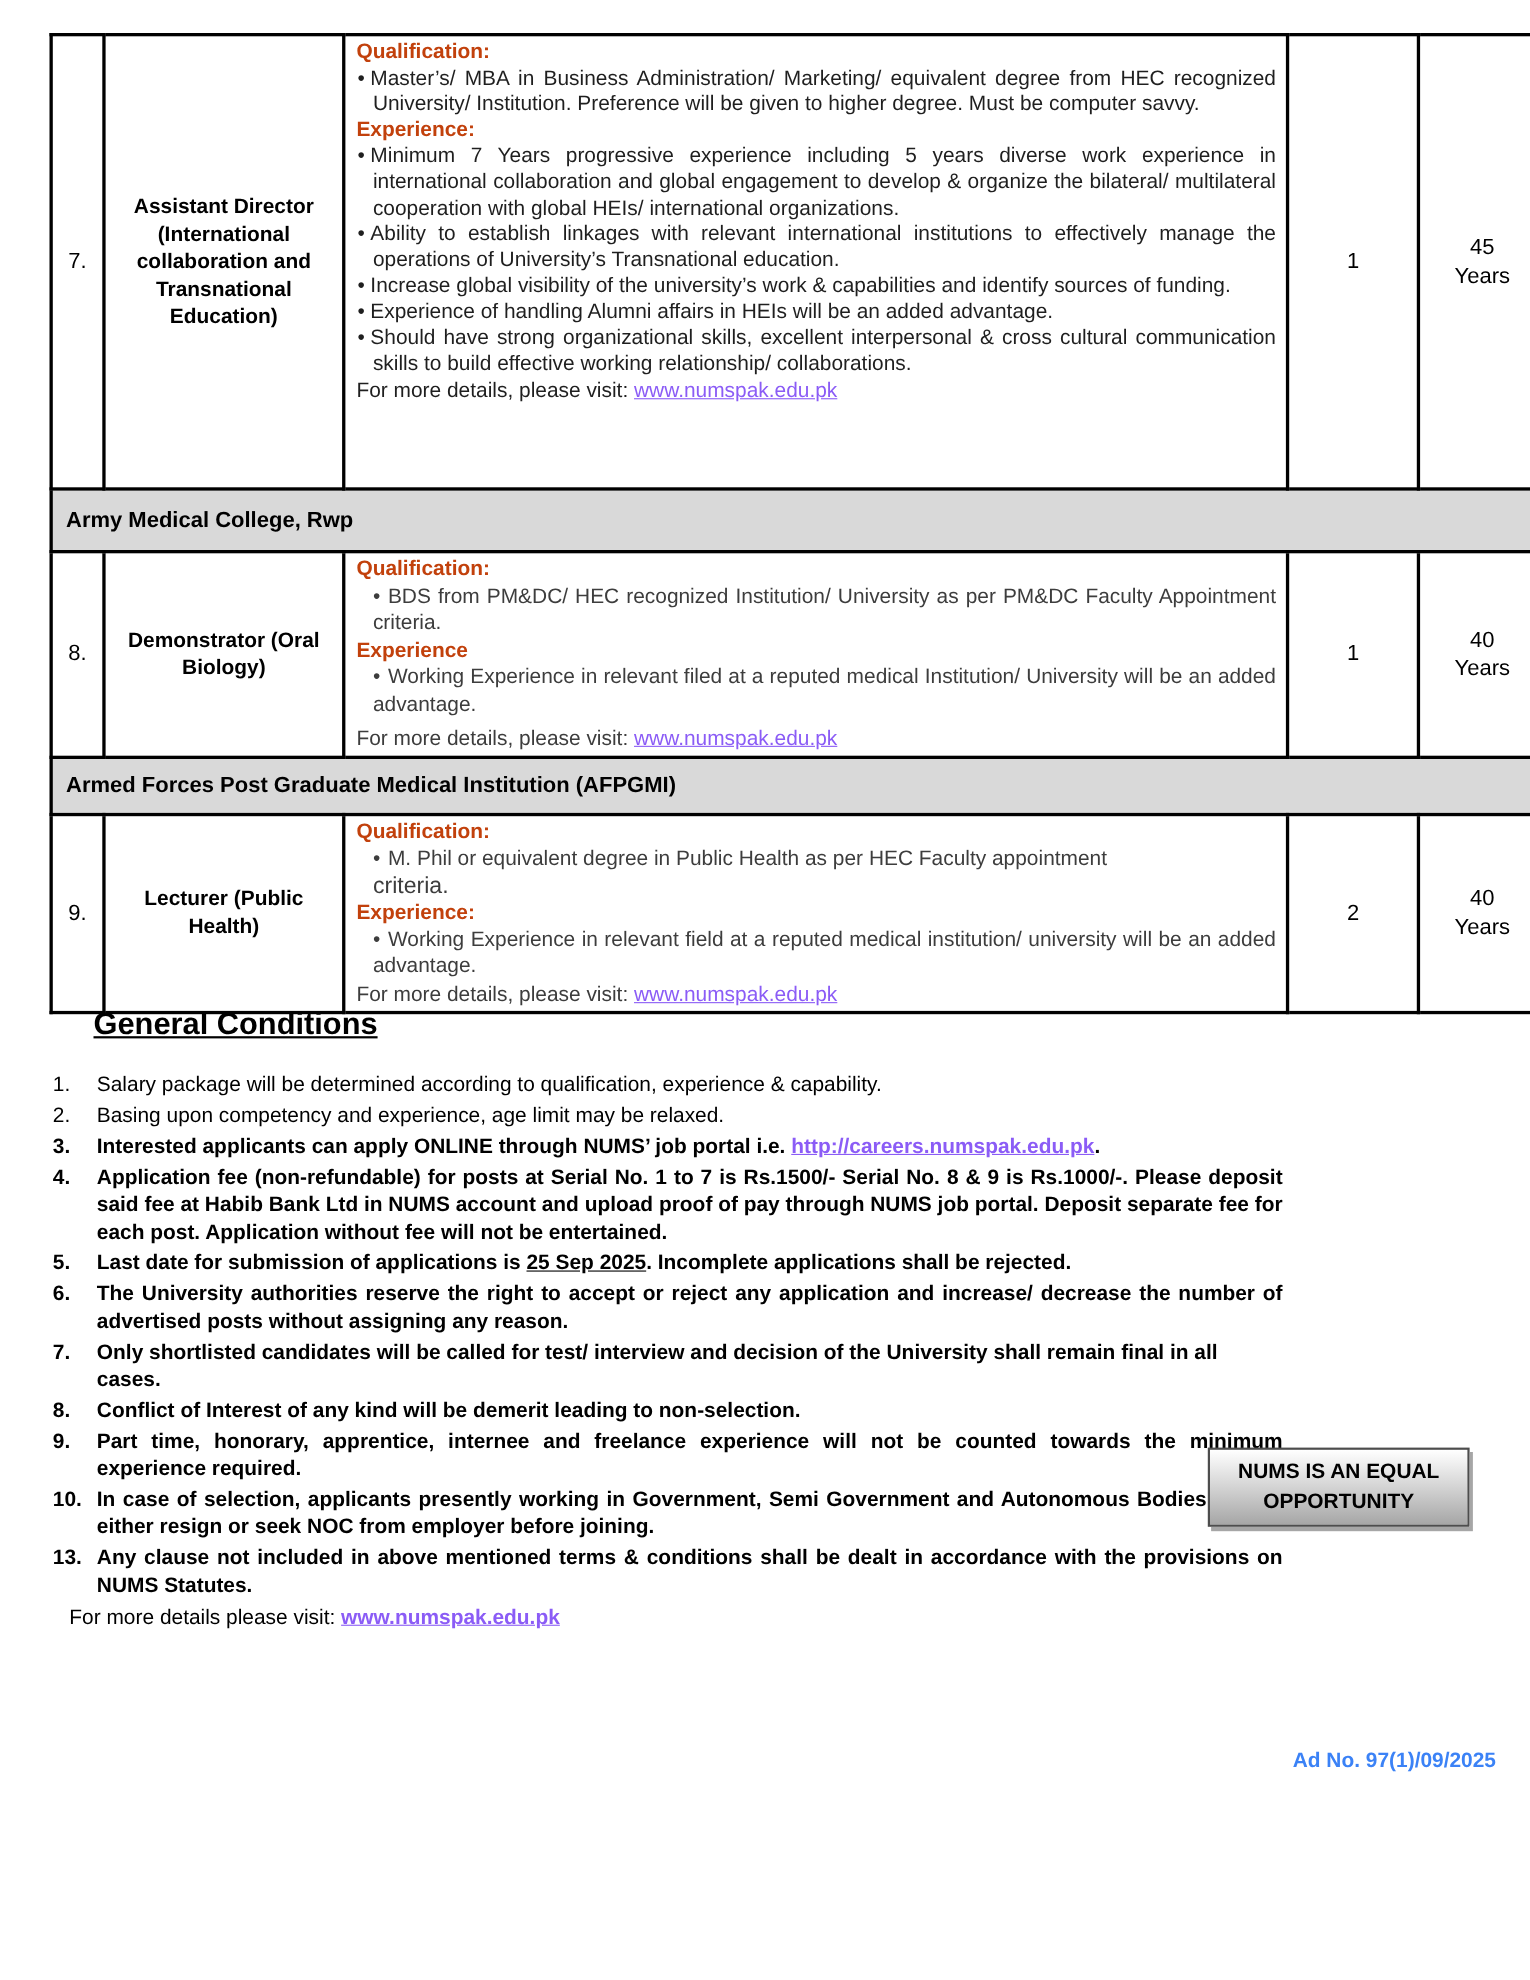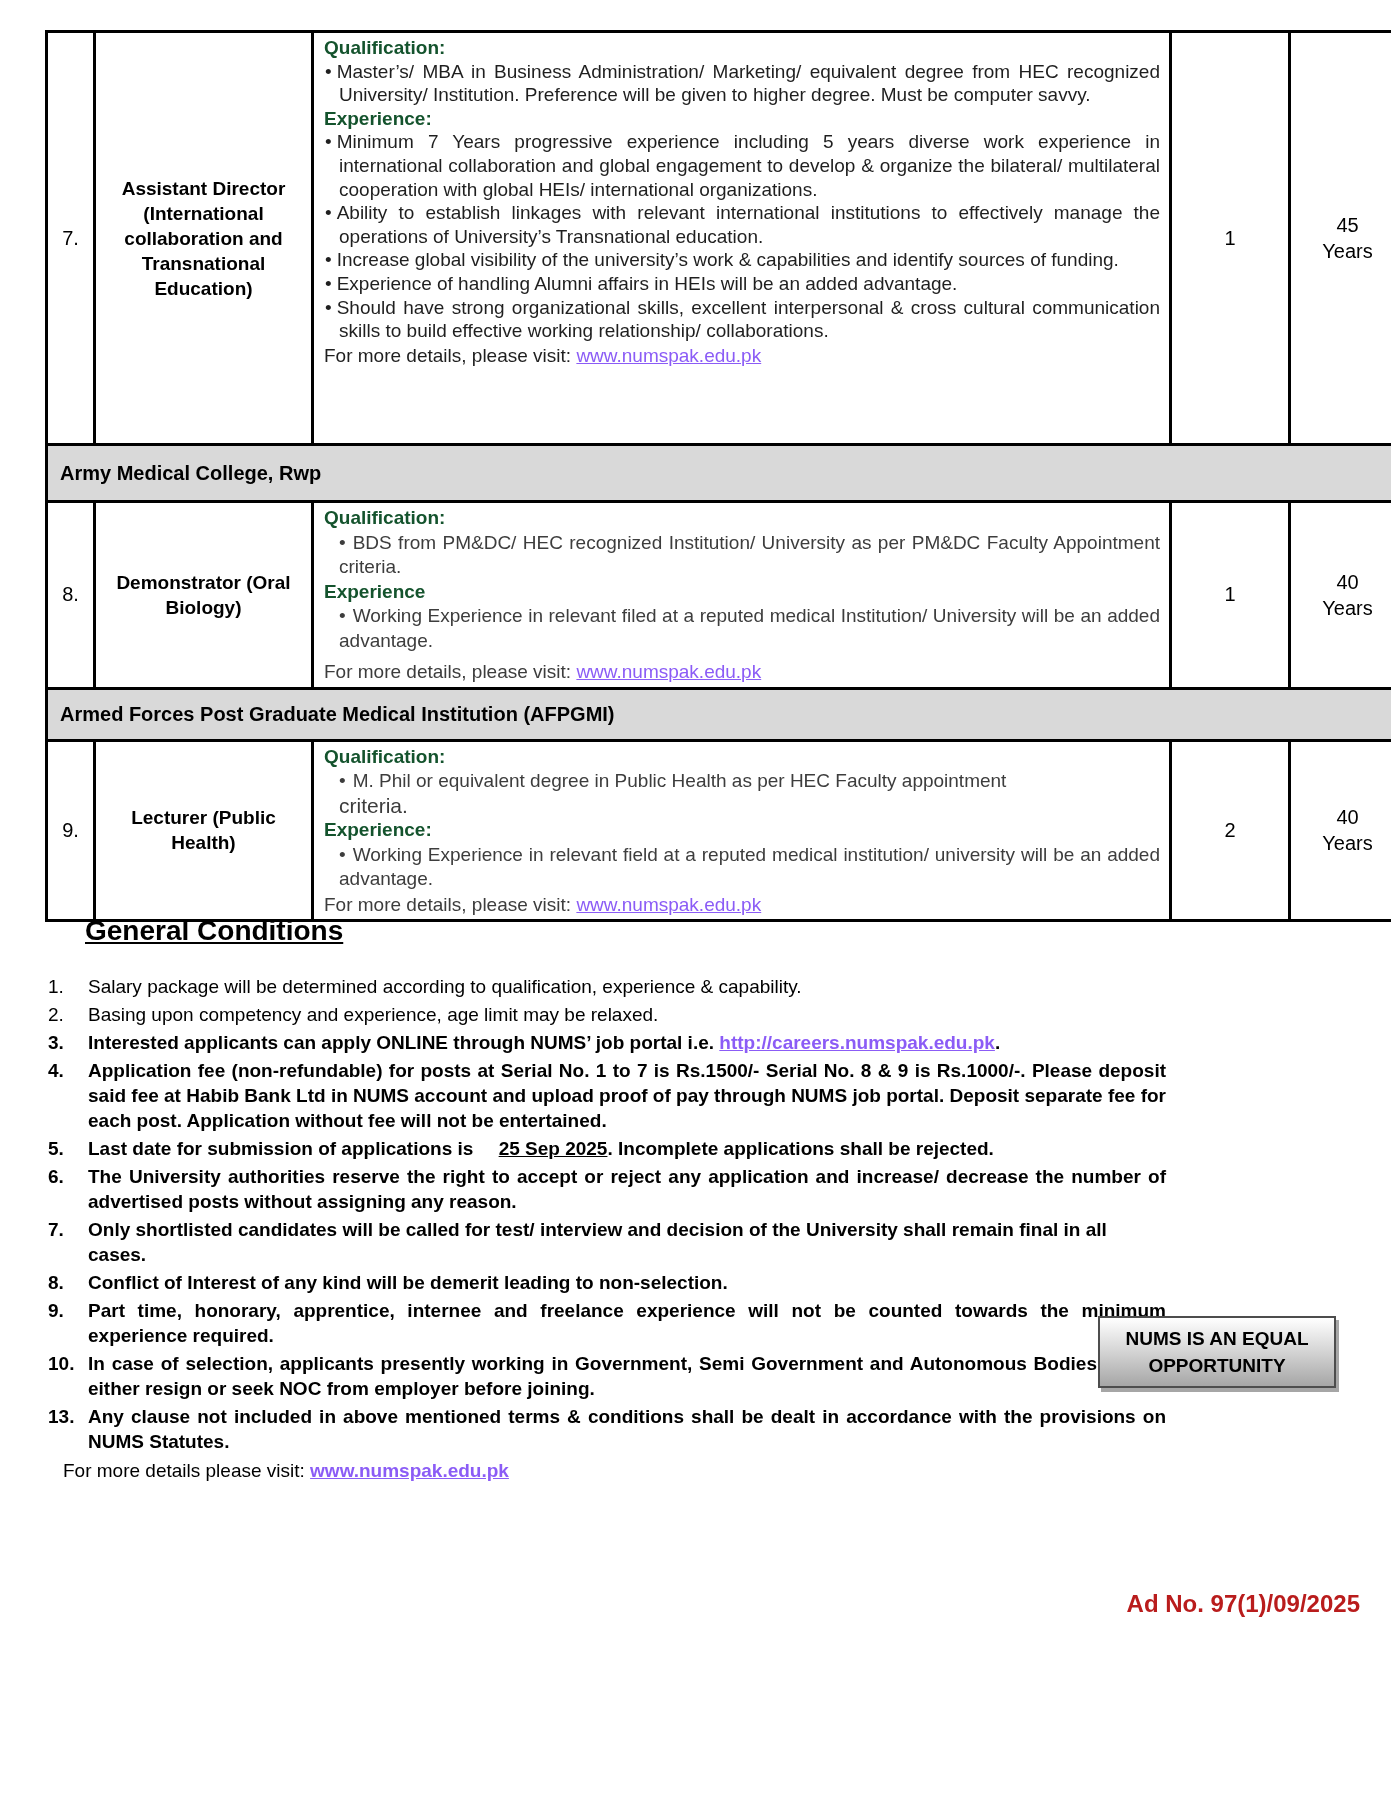--- a/index.html
+++ b/index.html
@@ -14,21 +14,21 @@
     border-collapse:collapse; table-layout:fixed;
   }
   table.jobs td { border:3px solid #000; }
   .sr-cell  { width:43px;  text-align:center; vertical-align:middle; font-size:20px; }
   .pos-cell { width:189px; text-align:center; vertical-align:middle; font-weight:bold; font-size:19px; line-height:25px; padding:0 13px; }
   .det-cell { width:836px; vertical-align:top; padding:3px 9px 2px 10px; font-size:19px; }
   .num-cell { width:114px; text-align:center; vertical-align:middle; font-size:20px; }
   .age-cell { width:111px; text-align:center; vertical-align:middle; font-size:20px; line-height:26px; }
   .c7 { line-height:23.6px; color:#1f1f1f; }
   .c89 { line-height:24.5px; color:#3d3d3d; }
-  .lbl { font-weight:bold; color:#14532d; }
+  .lbl { font-weight:bold; color:#c2410c; }
   .bullet.b7  { padding-left:15px; text-indent:-14px; text-align:justify; }
   .bullet.b7 .dot { margin-right:5px; }
   .bullet.b89 { padding-left:15px; text-align:justify; }
   .bullet.b89 .dot { margin-right:7px; }
   .criteria-line { font-size:21px; padding-left:15px; }
   .visit { margin-top:1px; }
   .visit.gap { margin-top:7px; }
   .link { color:#8b5cf6; text-decoration:underline; cursor:pointer; }
   .band-row td {
     background:#d9d9d9; font-weight:bold; font-size:20px;
@@ -39,21 +39,21 @@
   .general { position:absolute; left:48px; top:915px; width:1118px; }
   .gc-title {
     font-size:28px; font-weight:bold; text-decoration:underline;
     margin:0 0 27px 37px;
   }
   .gc-item { display:flex; margin-bottom:3px; font-size:19px; line-height:25px; }
   .gc-num  { width:40px; flex-shrink:0; }
   .gc-text { flex:1; }
   .bold { font-weight:bold; }
   .just { text-align:justify; }
-  .u { text-decoration:underline;margin-left:20px; }
+  .u { text-decoration:underline; }
   .gc-note { margin:6px 0 0 15px; font-size:19px; }
   .gc-note .link { font-weight:bold; }
 
   
   .eq-box {
     position:absolute; left:1098px; top:1316px; width:238px; height:72px;
     background:linear-gradient(180deg,#ffffff 0%,#d8d8d8 45%,#a6a6a6 100%);
     border:2px solid #4d4d4d; box-shadow:3px 4px 0 rgba(0,0,0,0.35);
     display:flex; align-items:center; justify-content:center; text-align:center;
     font-weight:bold; font-size:19px; line-height:27px; padding:0 24px; box-sizing:border-box;
@@ -64,21 +64,21 @@
     position:absolute; left:30px; top:1482px; width:1331px; height:103px;
     background:#1d1d1d; color:#ffffff; font-weight:bold; text-align:center;
     display:flex; flex-direction:column; justify-content:center; gap:5px;
   }
   .f1 { font-size:21px; }
   .f2 { font-size:22.5px; }
   .f3 { font-size:21px; }
 
   .ad-no {
     position:absolute; top:1590px; right:31px;
-    color:#b91c1c; font-weight:bold; font-size:24px;
+    color:#3b82f6; font-weight:bold; font-size:19px;
   }
 </style>
 </head>
 <body>
 
 <div class="page">
 
   <table class="jobs">
 
     <tbody>

